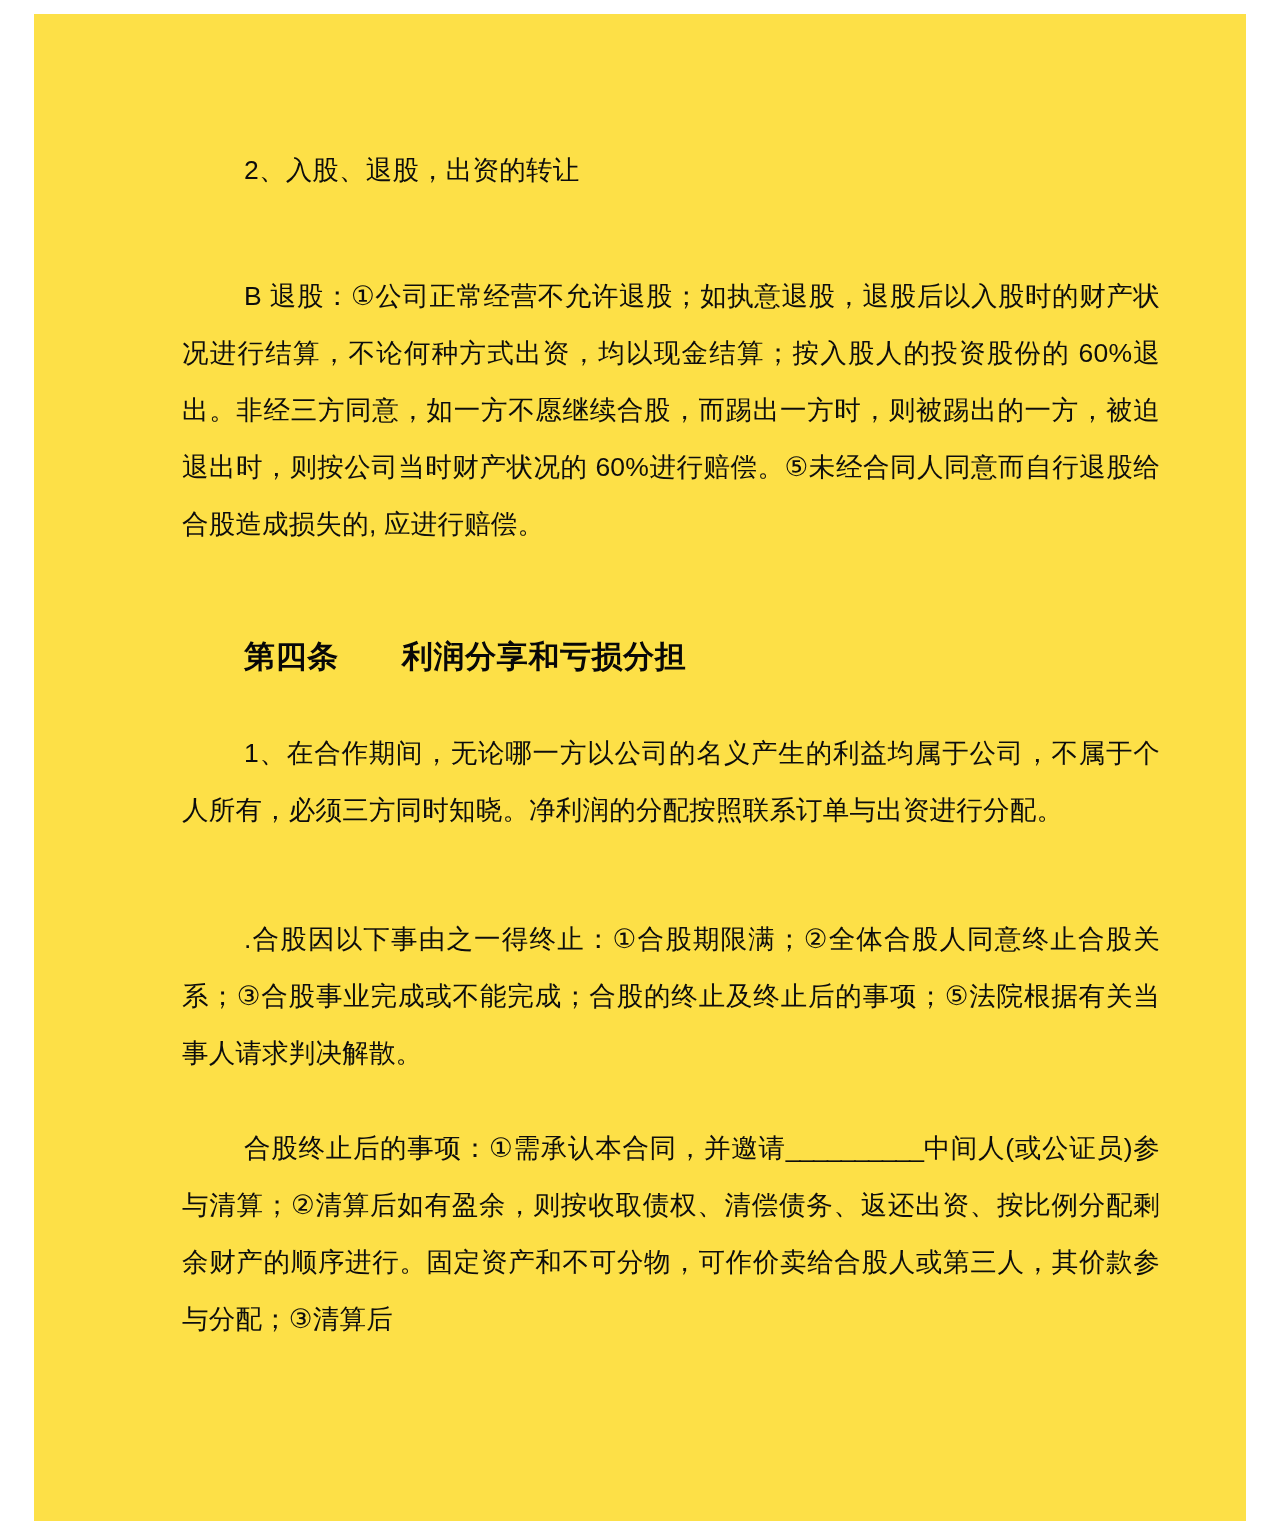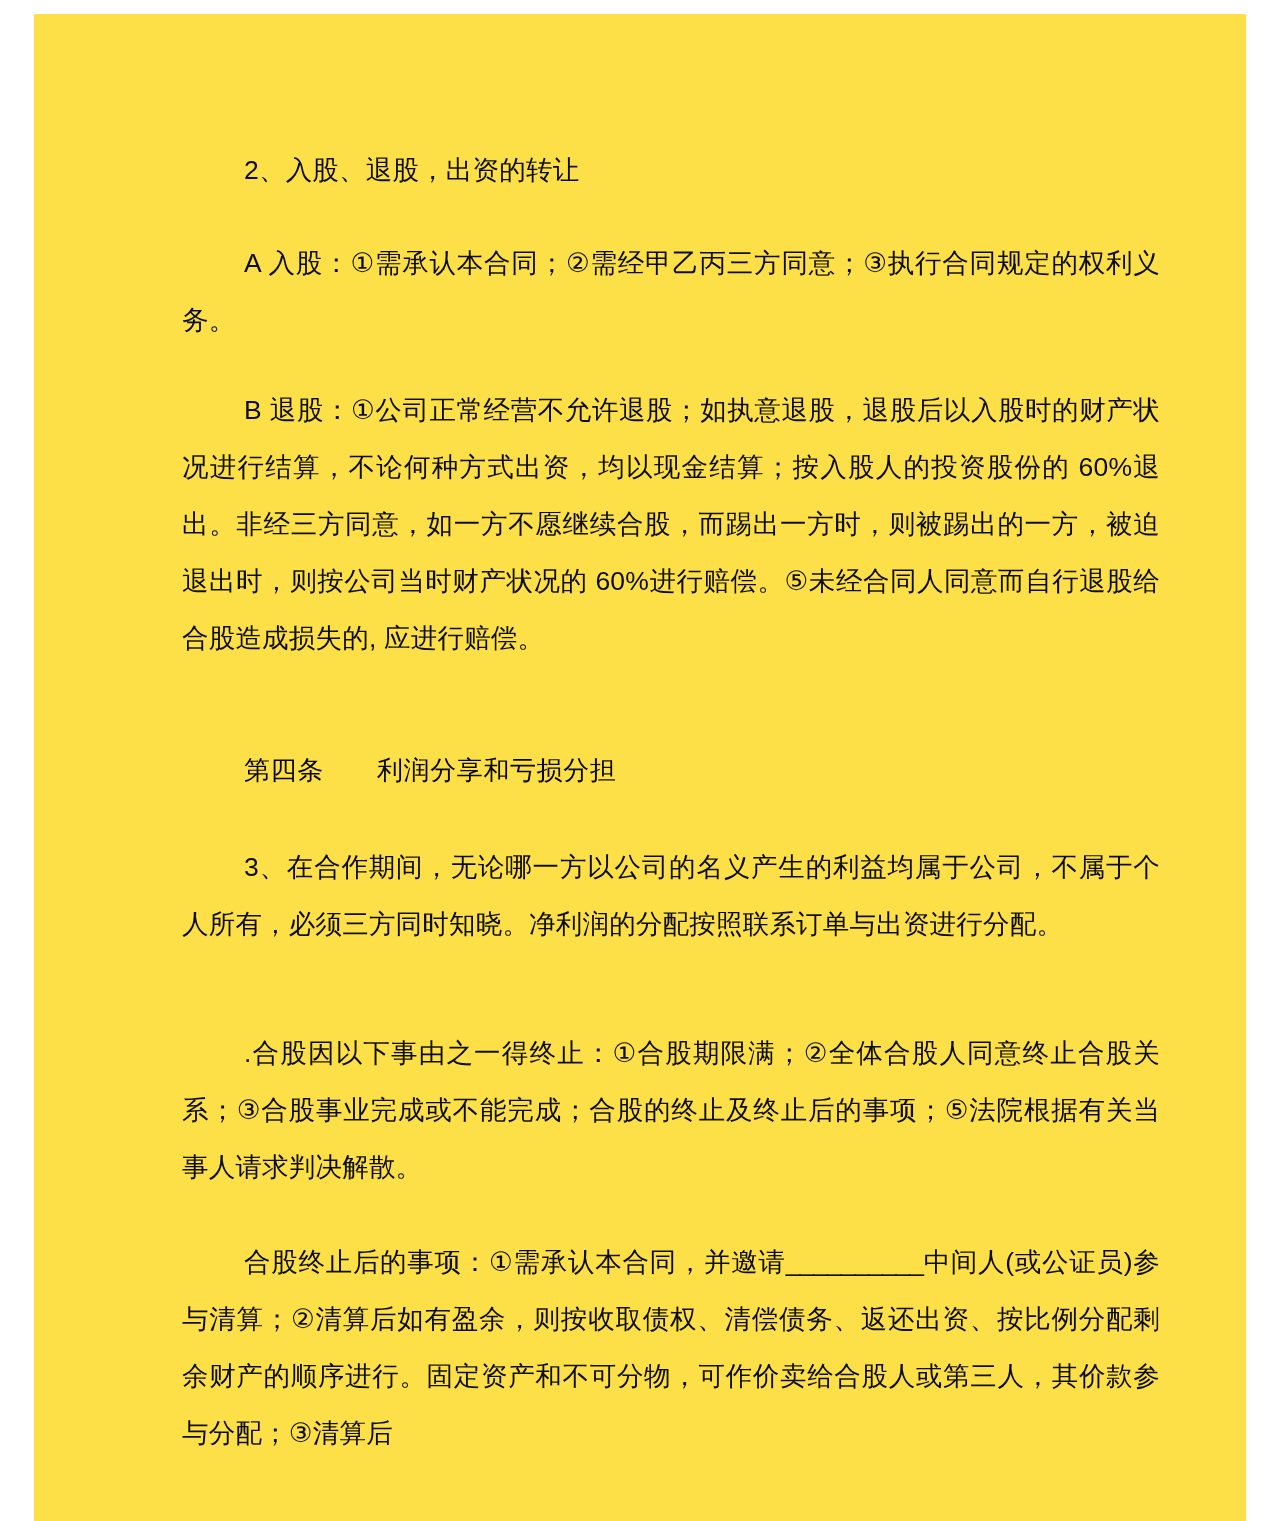--- a/index.html
+++ b/index.html
@@ -37,59 +37,58 @@
     text-indent: 62px;
   }
   .gap-a { height: 36px; }
   .gap-b { height: 33px; }
   .gap-c { height: 38px; }
   .gap-d { height: 37px; }
   .gap-e { height: 40px; }
   .gap-f { height: 34px; }
   .gap-g { height: 38px; }
   .heading {
-    font-size: 26px;
+    font-size: 31px;
     line-height: 57px;
-    font-weight: normal;
+    font-weight: bold;
     text-indent: 62px;
     letter-spacing: 0.6px;
     color: #080808;
     margin: 0;
     white-space: pre;
   }
   .blank-line {
     letter-spacing: -1px;
   }
 </style>
 </head>
 <body>
 
 <div class="page">
   <div class="content">
 
     <p class="para indent">2、入股、退股，出资的转让</p>
 
     <div class="gap-a"></div>
 
-    <p class="para indent">A 入股：①需承认本合同；②需经甲乙丙三方同意；③执行合同规定的权利义务。</p>
 
     <div class="gap-b"></div>
 
     <p class="para indent">B 退股：①公司正常经营不允许退股；如执意退股，退股后以入股时的财产状况进行结算，不论何种方式出资，均以现金结算；按入股人的投资股份的 60%退出。非经三方同意，如一方不愿继续合股，而踢出一方时，则被踢出的一方，被迫退出时，则按公司当时财产状况的 60%进行赔偿。⑤未经合同人同意而自行退股给合股造成损失的, 应进行赔偿。</p>
 
     <div class="gap-c"></div>
 
 
     <div class="gap-d"></div>
 
     <p class="heading">第四条　　利润分享和亏损分担</p>
 
     <div class="gap-e"></div>
 
-    <p class="para indent">3、在合作期间，无论哪一方以公司的名义产生的利益均属于公司，不属于个人所有，必须三方同时知晓。净利润的分配按照联系订单与出资进行分配。</p>
+    <p class="para indent">1、在合作期间，无论哪一方以公司的名义产生的利益均属于公司，不属于个人所有，必须三方同时知晓。净利润的分配按照联系订单与出资进行分配。</p>
 
     <div class="gap-f"></div>
 
 
     <div class="gap-g"></div>
 
     <p class="para indent">.合股因以下事由之一得终止：①合股期限满；②全体合股人同意终止合股关系；③合股事业完成或不能完成；合股的终止及终止后的事项；⑤法院根据有关当事人请求判决解散。</p>
 
     <div class="gap-g"></div>
 

